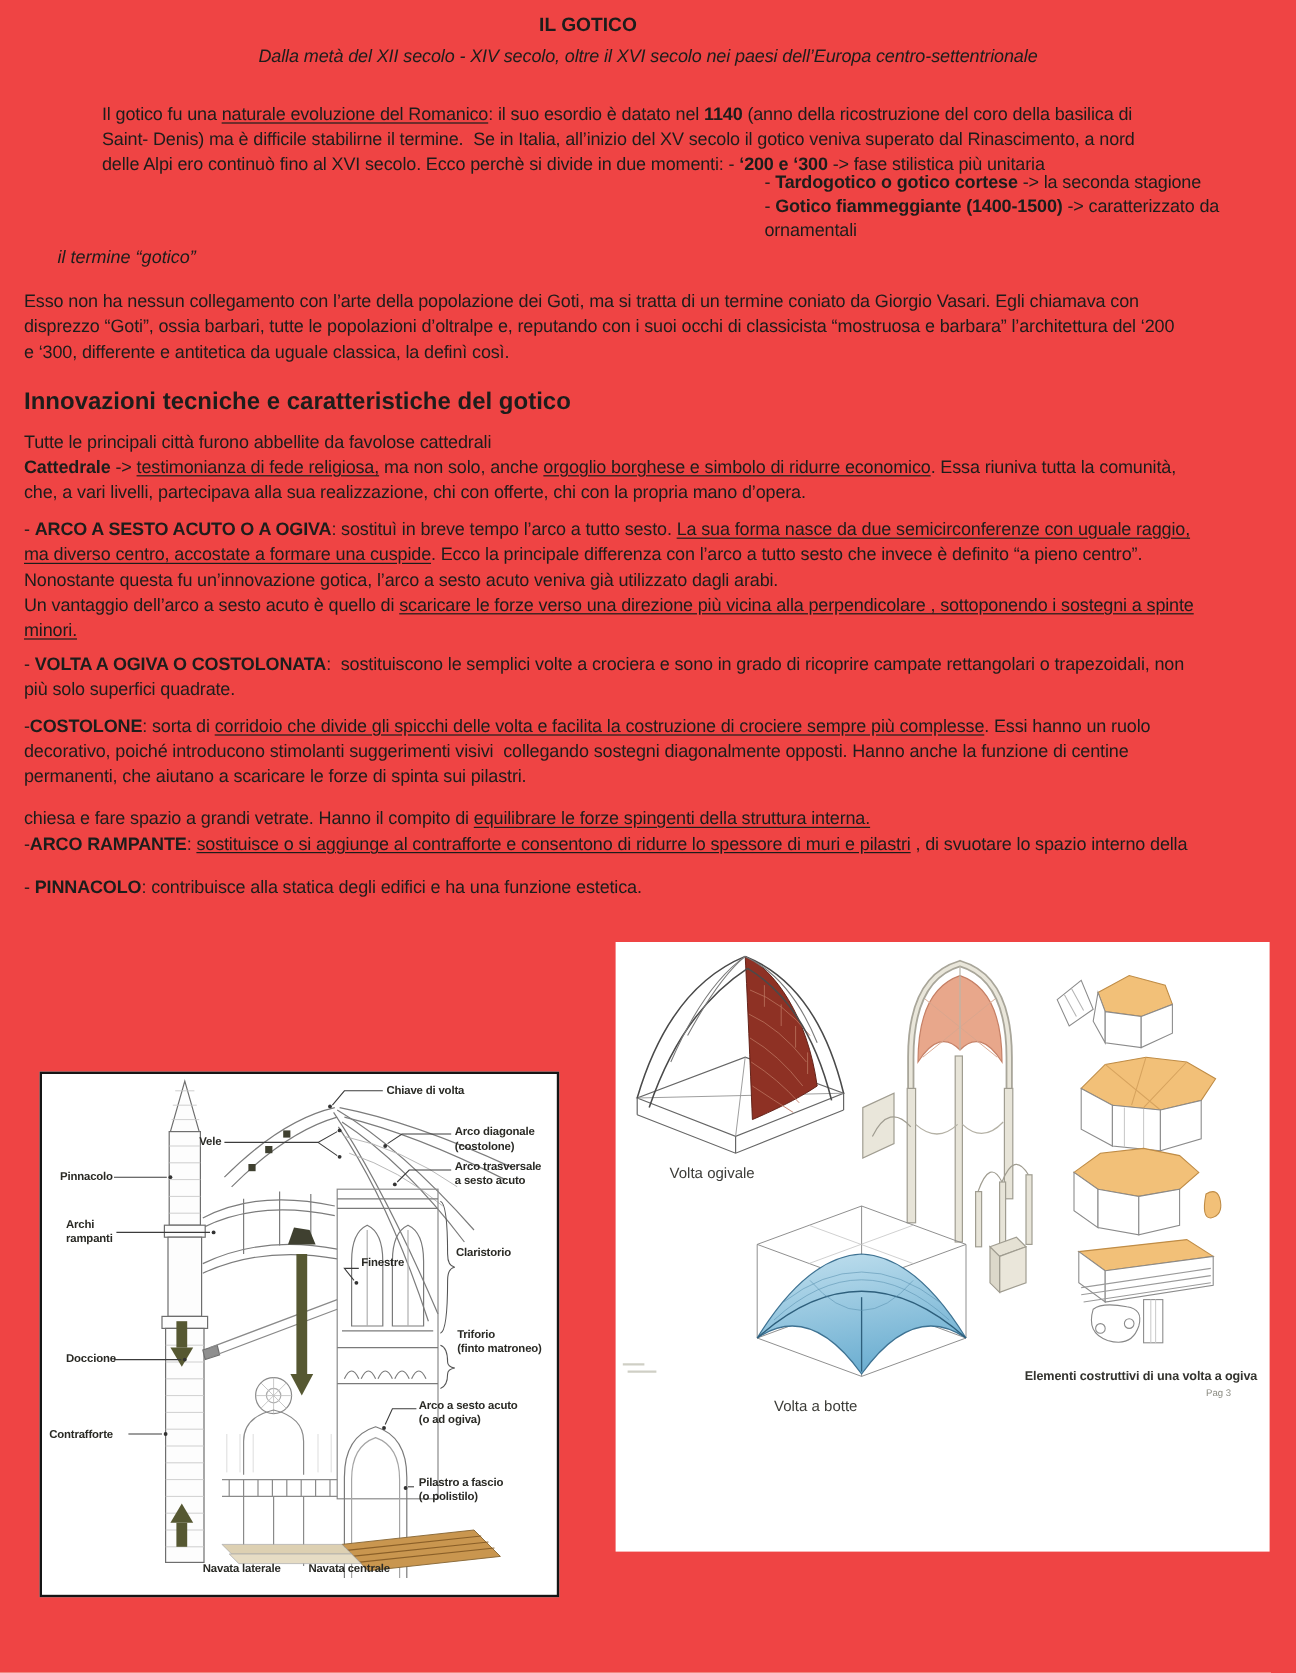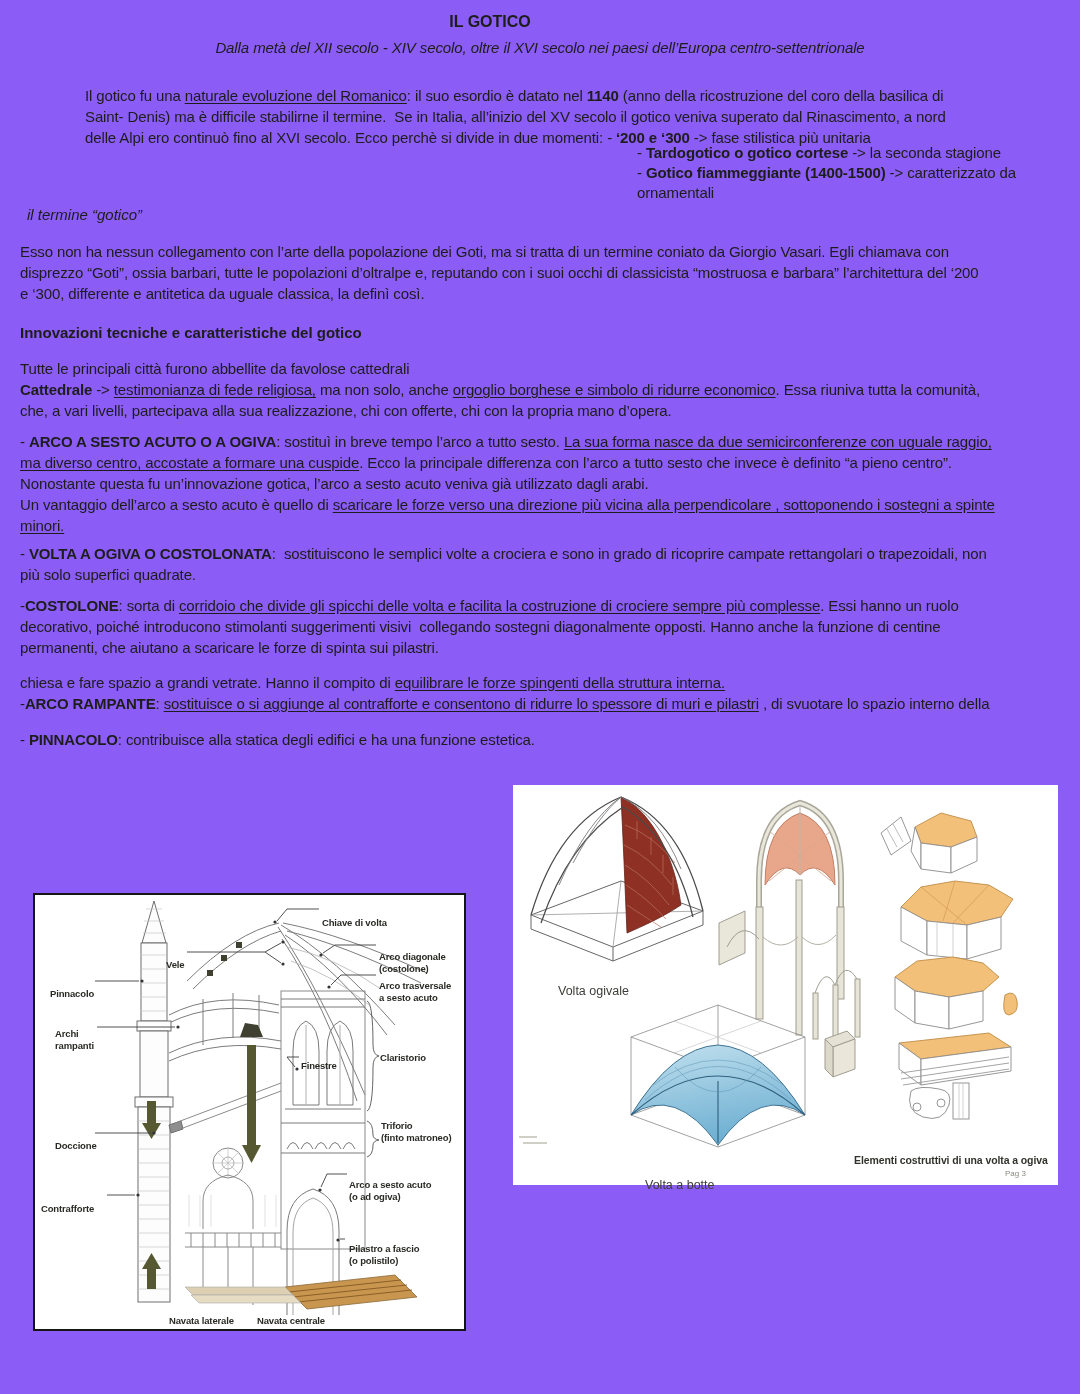--- a/index.html
+++ b/index.html
@@ -1,29 +1,29 @@
 <!DOCTYPE html>
 <html><head>
 <meta charset="utf-8">
 <style>
   html,body{margin:0;padding:0;background:#f5f1e2;}
-  .page{position:relative;width:1080px;height:1394px;background:#8b5cf6;
+  .page{position:relative;width:1080px;height:1394px;background:#ef4444;
         font-family:"Liberation Sans",sans-serif;color:#1d1d1b;overflow:hidden;}
   .abs{position:absolute;}
   .tl{height:21px;line-height:21px;white-space:pre;font-size:15px;letter-spacing:-0.12px;}
   .b{font-weight:700;}
   .u{text-decoration:underline;text-underline-offset:2px;}
   .title{font-size:16px;font-weight:700;width:980px;text-align:center;}
   .subtitle{font-size:15px;font-style:italic;width:1080px;text-align:center;letter-spacing:-0.1px;}
-  .term{font-size:15px;font-style:italic;}
-  .heading{font-size:15px;font-weight:700;}
+  .term{font-size:15px;font-style:italic;margin-left:21px;}
+  .heading{font-size:20px;font-weight:700;}
   .hang .tl{height:20px;line-height:20px;}
   .figure{position:absolute;background:#ffffff;}
   .figure.bordered{border:2px solid #151515;box-sizing:border-box;}
-  .pos-label{position:absolute;white-space:pre-line;margin-top:13px;}
+  .pos-label{position:absolute;white-space:pre-line;}
   .lf-label{font-size:9.5px;font-weight:700;color:#2a2a25;line-height:11.5px;letter-spacing:-0.15px;}
   .cap{font-size:12.5px;color:#3c3c38;}
   .cap-em{font-size:10.5px;font-weight:600;color:#33332e;letter-spacing:-0.1px;}
   .cap-small{font-size:8px;color:#8a8a80;}
   svg{display:block;}
 </style>
 </head>
 <body>
 
 <div class="page">
@@ -74,21 +74,21 @@
       <div class="tl"><span>permanenti, che aiutano a scaricare le forze di spinta sui pilastri.</span></div>
     </div>
   <div class="abs" style="left:20px;top:672px">
       <div class="tl"><span>chiesa e fare spazio a grandi vetrate. Hanno il compito di </span><span class="u">equilibrare le forze spingenti della struttura interna.</span></div>
       <div class="tl"><span>-</span><span class="b">ARCO RAMPANTE</span><span>: </span><span class="u">sostituisce o si aggiunge al contrafforte e consentono di ridurre lo spessore di muri e pilastri</span><span> , di svuotare lo spazio interno della</span></div>
     </div>
   <div class="abs" style="left:20px;top:729px">
       <div class="tl"><span>- </span><span class="b">PINNACOLO</span><span>: contribuisce alla statica degli edifici e ha una funzione estetica.</span></div>
     </div>
 
-  <div class="figure" style="left:513px;top:785px;width:545px;height:400px">
+  <div class="figure" style="left:513px;top:785px;width:545px;height:508px">
     <svg width="545" height="400" viewBox="0 0 545 400">
       <defs>
         <linearGradient id="bluegrad" x1="0" y1="0" x2="0.3" y2="1">
           <stop offset="0" stop-color="#c3e1ef"></stop>
             <stop offset="1" stop-color="#6fb0d2"></stop>
         </linearGradient>
       </defs>
 
       <path d="M6,352 h18 M10,358 h24" stroke="#cfcfc5" stroke-width="2" fill="none"></path>
 

